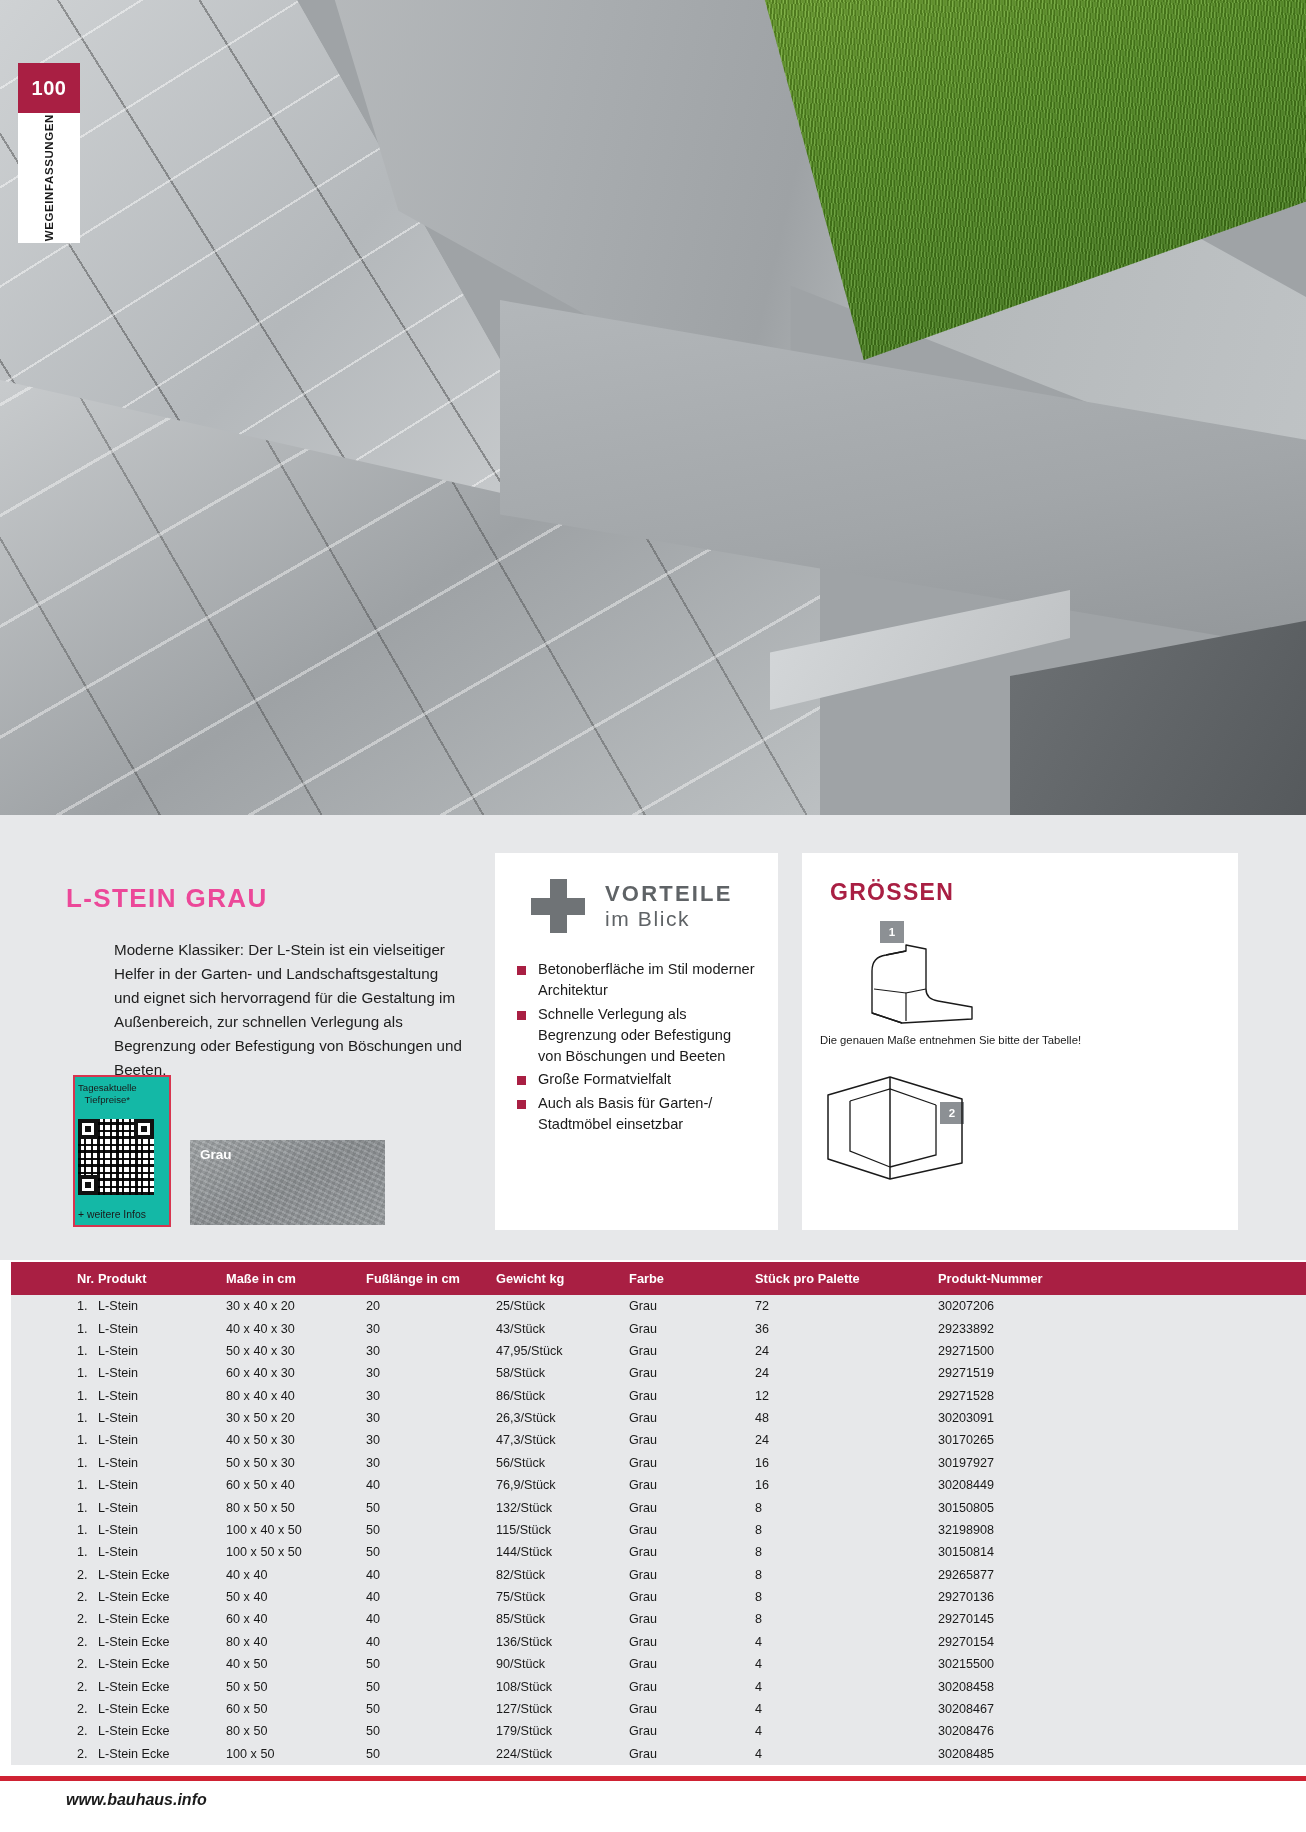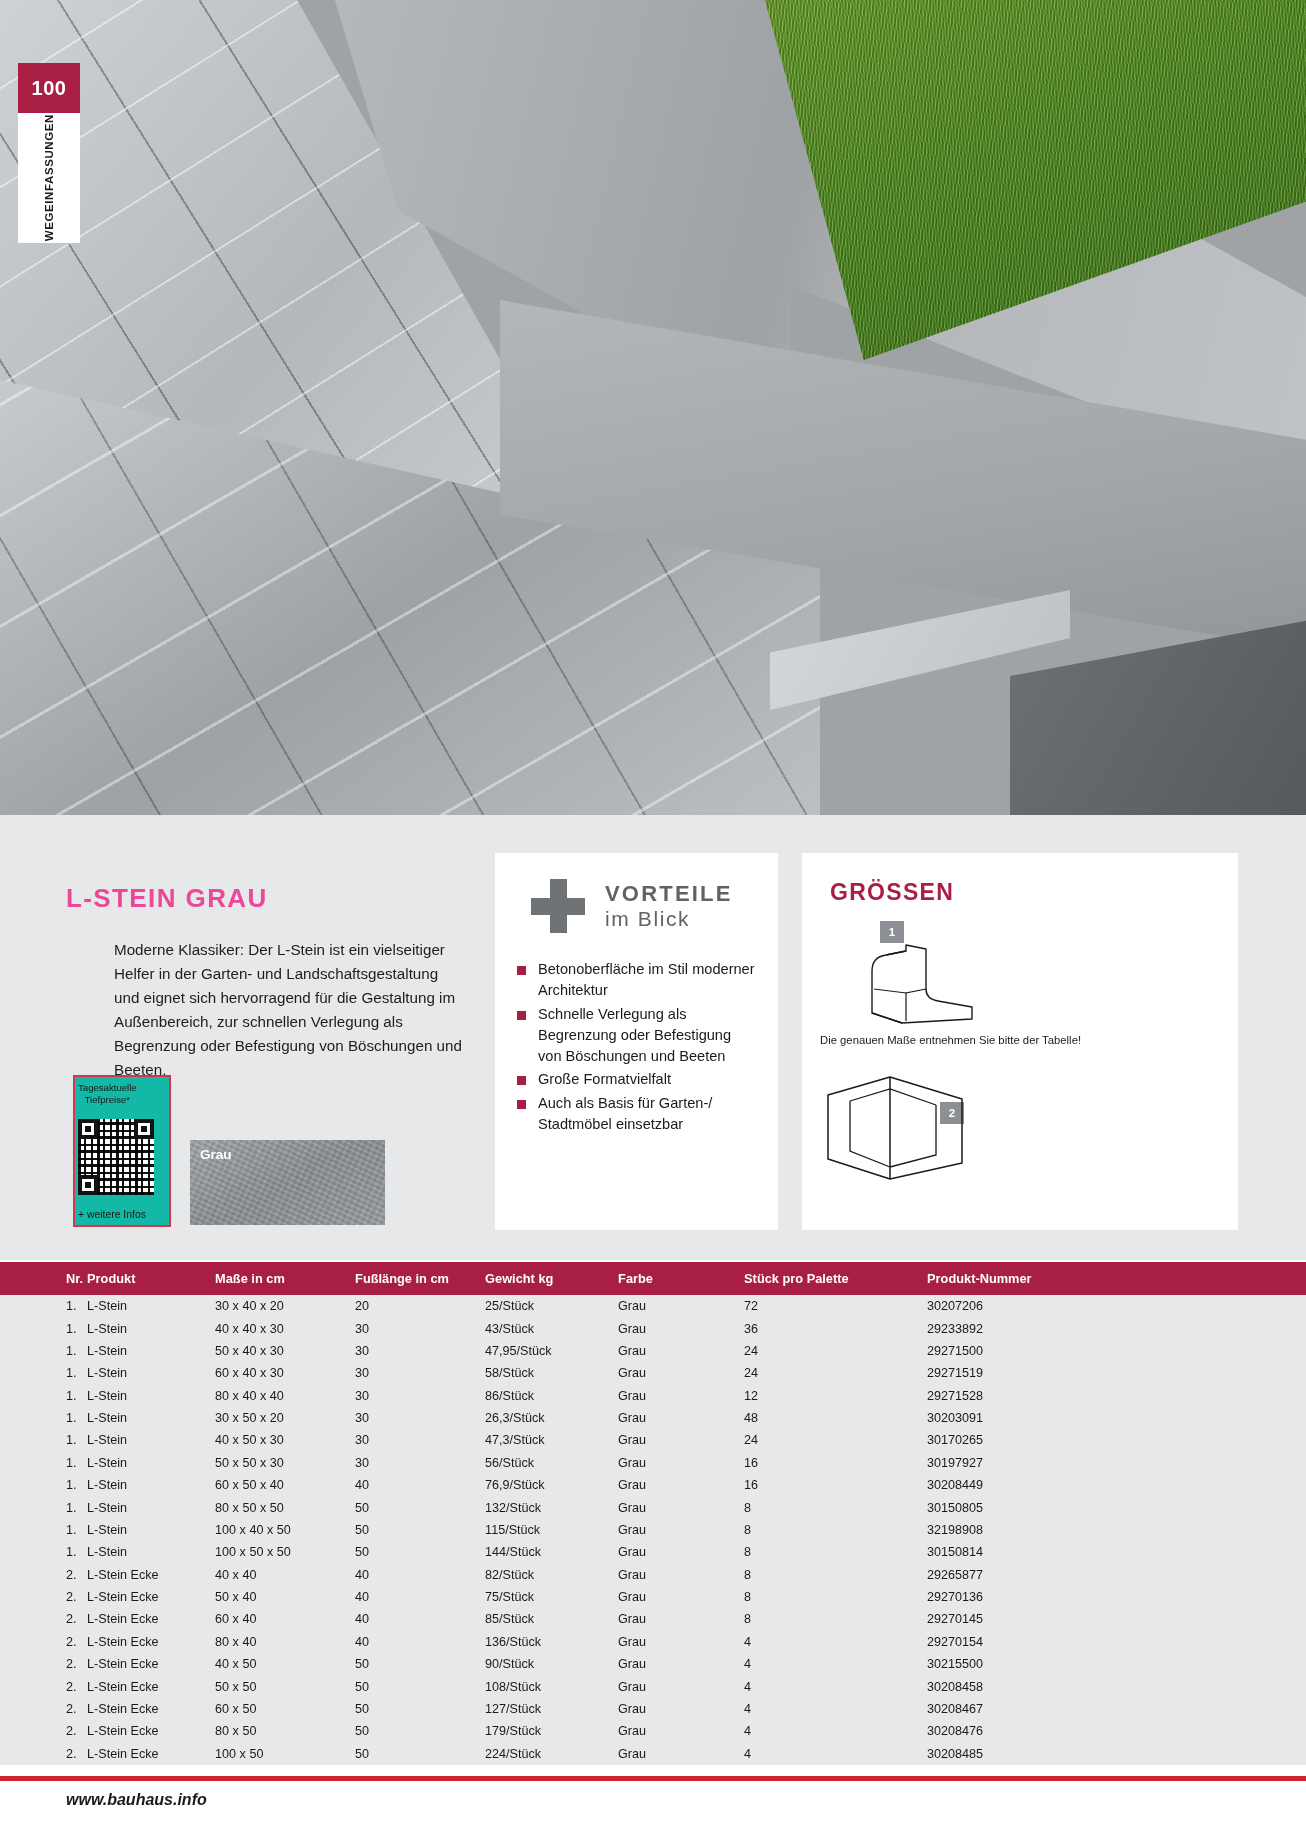--- a/index.html
+++ b/index.html
@@ -308,21 +308,21 @@
     left: 18px; top: 180px;
     font-size: 11.3px;
     line-height: 1.32;
     color: #1a1a1a;
     text-align: center;
   }
 
   
   .tbl-wrap {
     position: absolute;
-    left: 0; top: 1262px;
+    left: 11px; top: 1262px;
     width: 1162px;
     border-radius: 27px;
   }
   table.spec {
     width: 1306px;
     border-collapse: collapse;
     font-size: 12.6px;
   }
   table.spec thead th {
     background: #a91f43;

